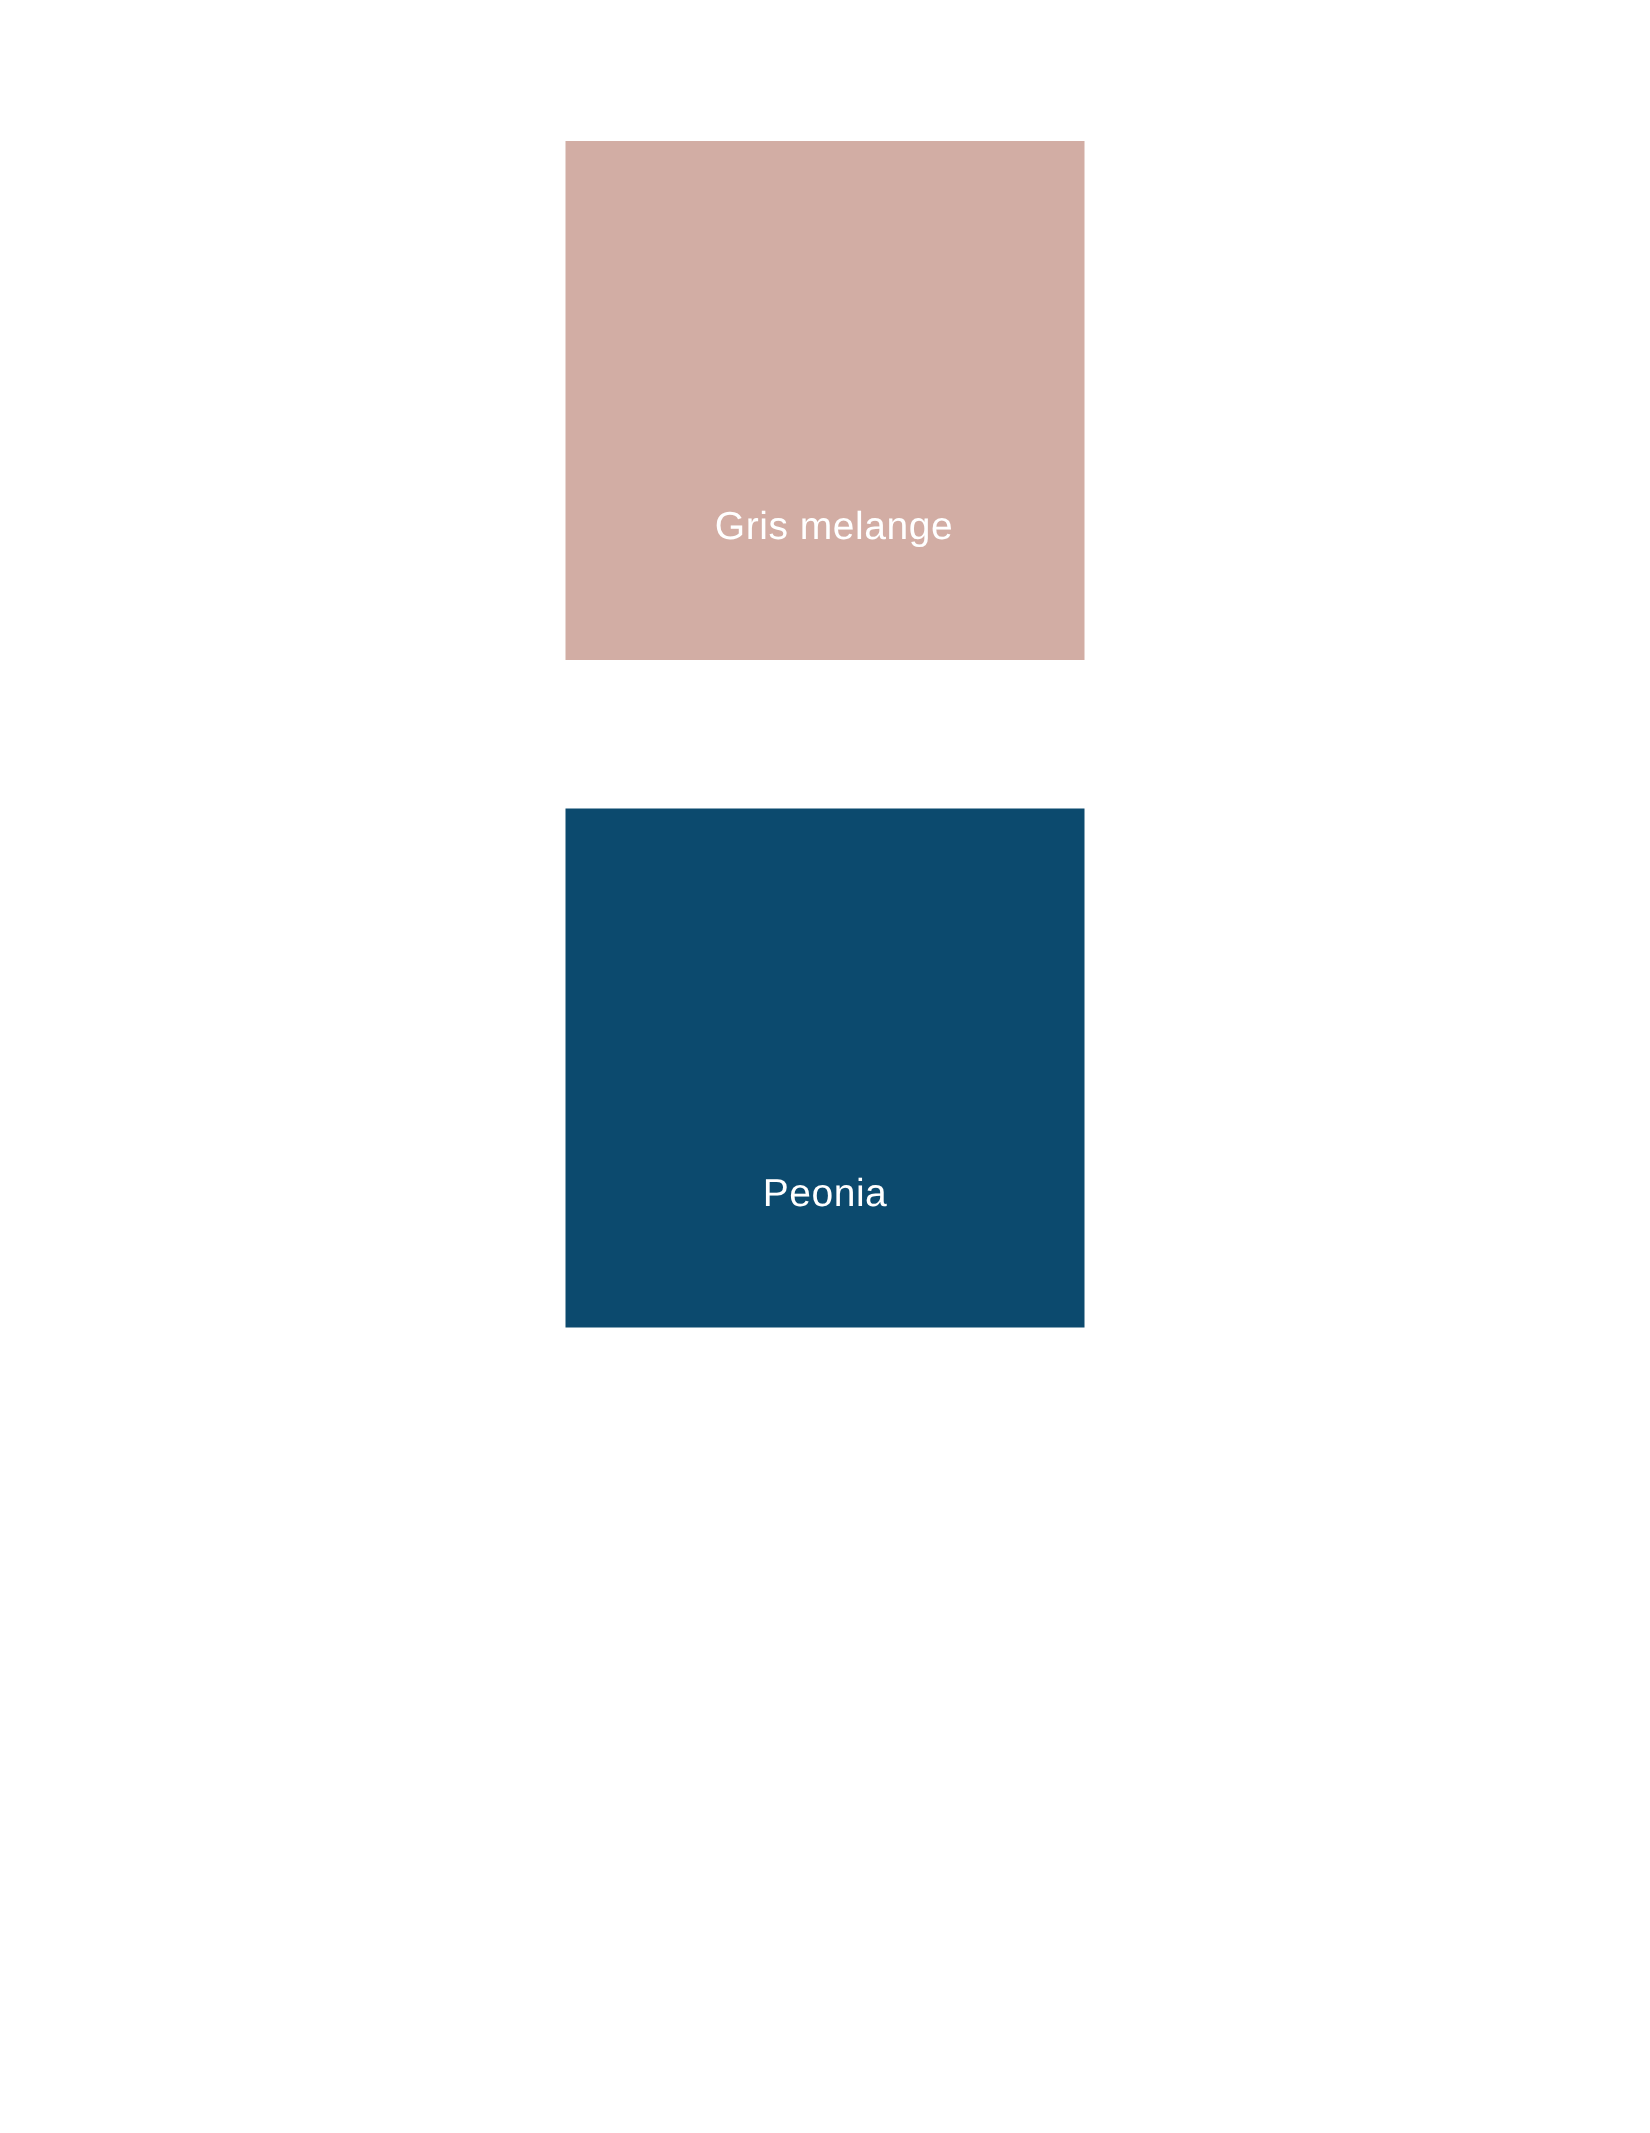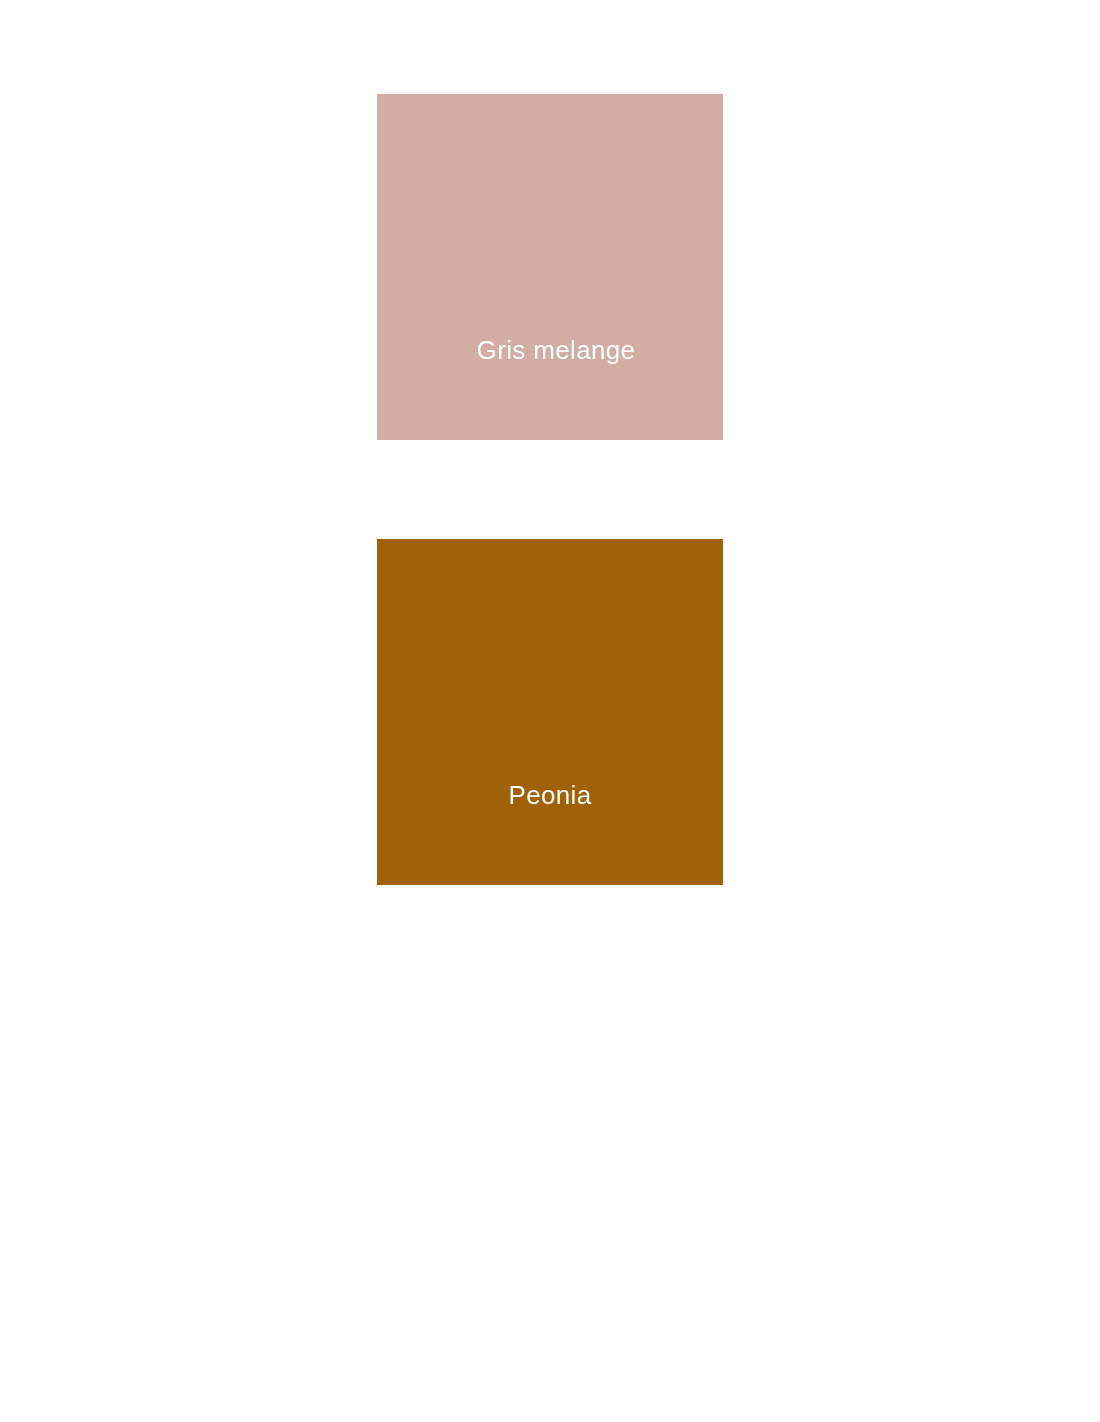--- a/index.html
+++ b/index.html
@@ -53,18 +53,18 @@
 </style>
 </head>
 <body style="background-color: rgb(255, 255, 255);">
 
 <div class="palette" style="background-color: rgb(255, 255, 255);">
 
   <div class="swatch swatch-1" style="background-color: rgb(210, 173, 164);">
     <span class="swatch-label" style="color: rgb(255, 255, 255); padding-left: 12px;">Gris melange</span>
   </div>
 
-  <div class="swatch swatch-2" style="background-color: #a16207;">
+  <div class="swatch swatch-2" style="background-color: #0c4a6e;">
     <span class="swatch-label" style="color: rgb(255, 255, 255);">Peonia</span>
   </div>
 
 
 </div>
 
 </body></html>

